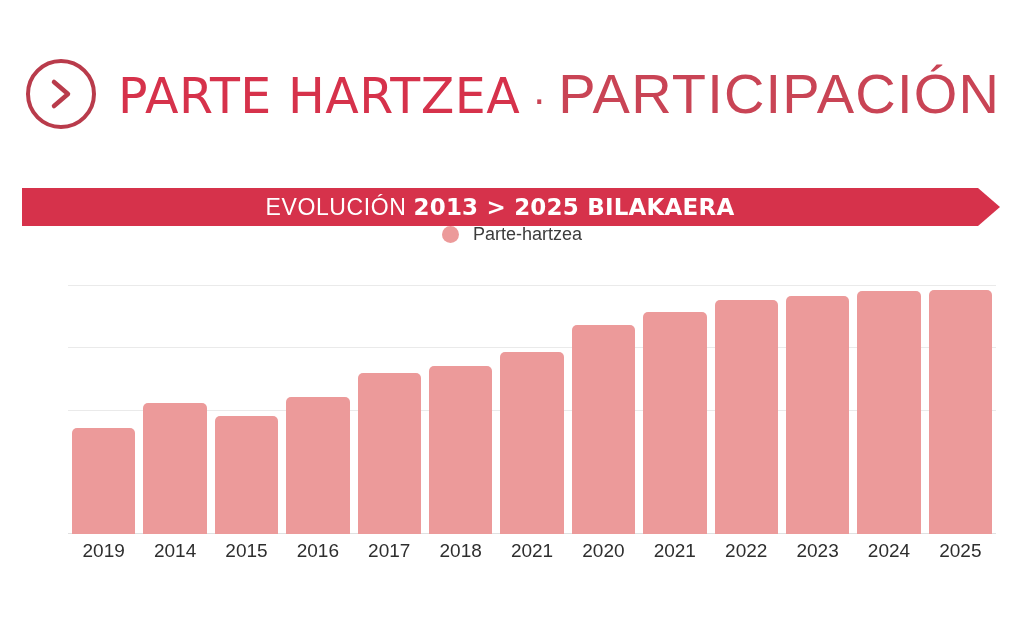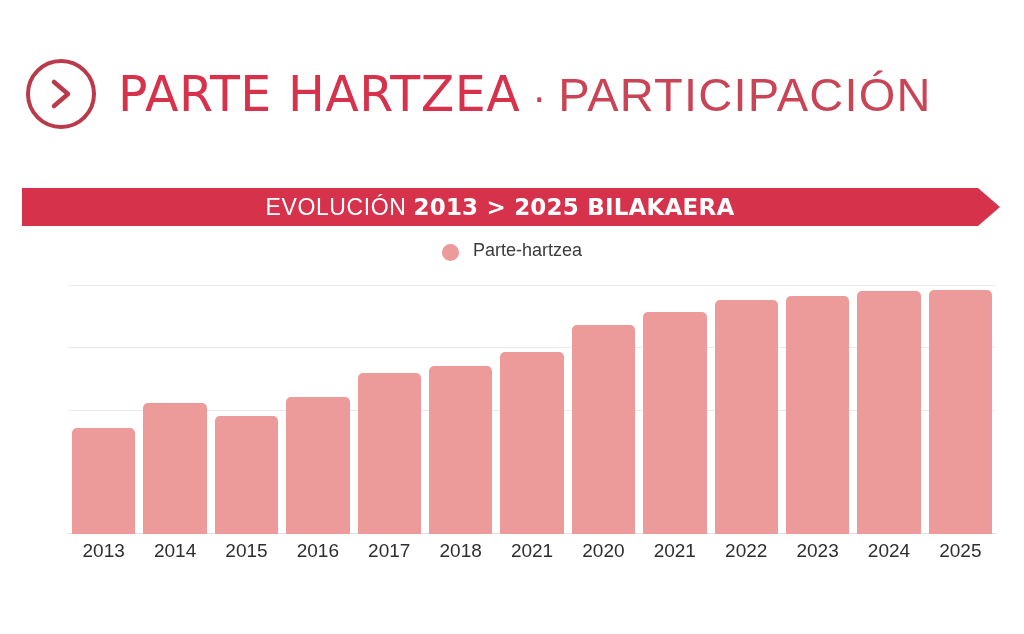--- a/index.html
+++ b/index.html
@@ -54,21 +54,21 @@
     font-family: "Liberation Sans", sans-serif;
     font-weight: normal;
     font-size: 42px;
     color: #C94455;
     padding: 0 12px;
     line-height: 1;
   }
   .title-es {
     font-family: "Liberation Sans", sans-serif;
     font-weight: normal;
-    font-size: 47px;
+    font-size: 56px;
     letter-spacing: 1.2px;
     color: #C94455;
     line-height: 1;
   }
 
   
   .banner {
     position: absolute;
     left: 22px;
     top: 188px;
@@ -90,24 +90,24 @@
     padding-right: 22px;
     line-height: 1;
   }
   .banner-light { font-weight: normal; }
   .banner-bold  { font-weight: bold; font-family: "DejaVu Sans", sans-serif; letter-spacing: 0.2px; }
 
   
   .legend {
     position: absolute;
     left: 0;
-    top: 240px;
+    top: 224px;
     width: 1024px;
     display: flex;
-    align-items: flex-end;
+    align-items: center;
     justify-content: center;
     gap: 14px;
   }
   .legend-dot {
     width: 17px;
     height: 17px;
     border-radius: 50%;
     background: #EC9A9A;
   }
   .legend-label {
@@ -254,21 +254,21 @@
         </div>
         <div class="bar-slot">
           <div class="bar" title="2024: 195" style="height: 97.5%; background: rgb(236, 154, 154);"></div>
         </div>
         <div class="bar-slot">
           <div class="bar" title="2025: 196" style="height: 98%; background: rgb(236, 154, 154);"></div>
         </div>
       </div>
   </div>
   <div class="xlabels" id="xlabels">
-      <div class="xlabel">2013</div>
+      <div class="xlabel">2019</div>
       <div class="xlabel">2014</div>
       <div class="xlabel">2015</div>
       <div class="xlabel">2016</div>
       <div class="xlabel">2017</div>
       <div class="xlabel">2018</div>
       <div class="xlabel">2021</div>
       <div class="xlabel">2020</div>
       <div class="xlabel">2021</div>
       <div class="xlabel">2022</div>
       <div class="xlabel">2023</div>

